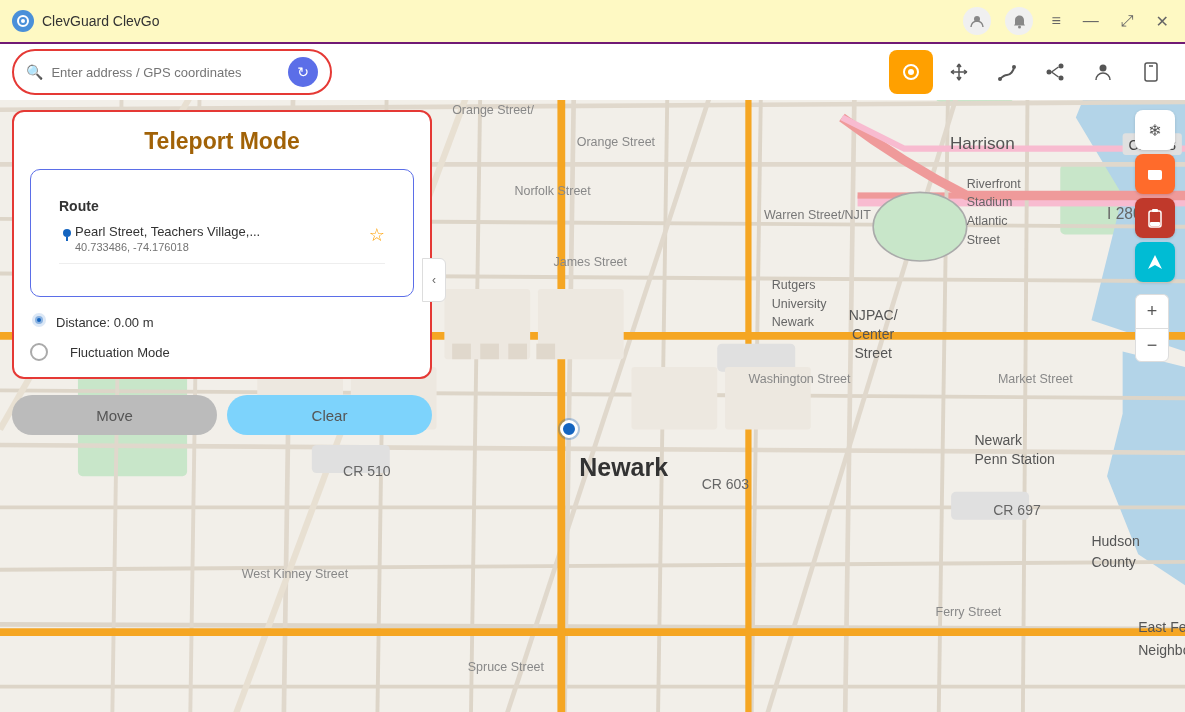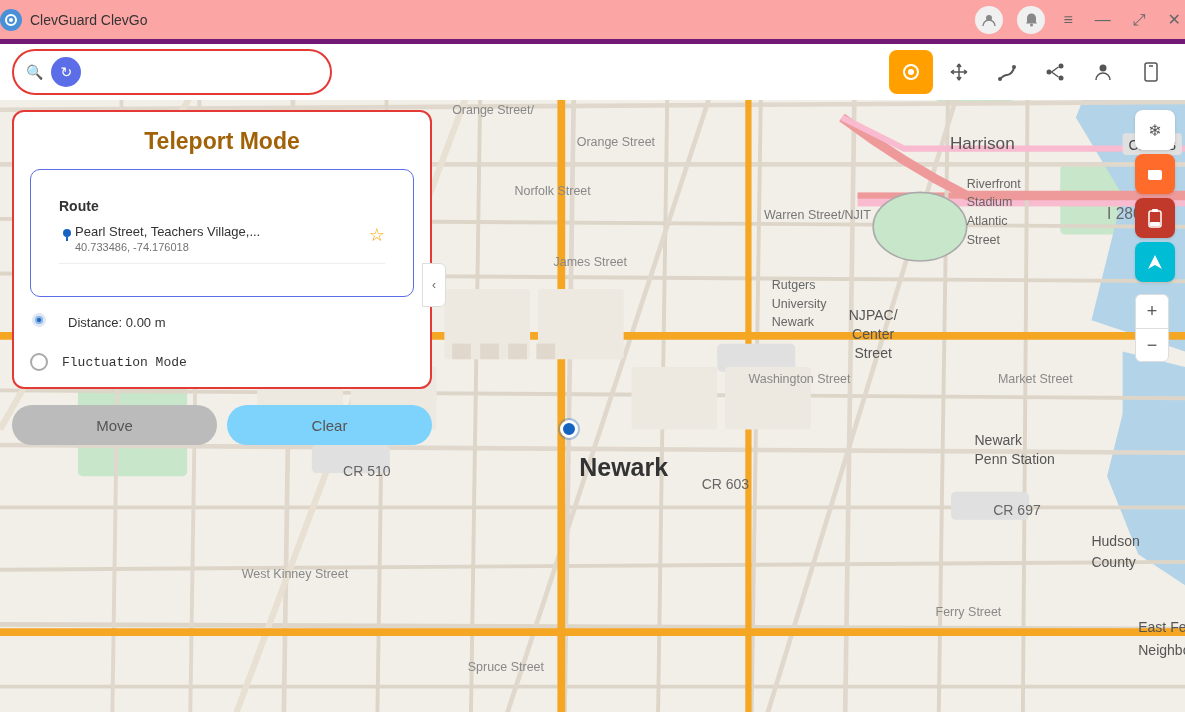--- a/index.html
+++ b/index.html
@@ -1,25 +1,25 @@
 <!DOCTYPE html>
 <html><head>
   <meta charset="utf-8">
   <style>
     * { margin: 0; padding: 0; box-sizing: border-box; }
     body { width: 1185px; height: 712px; overflow: hidden; font-family: -apple-system, BlinkMacSystemFont, 'Segoe UI', sans-serif; background: #e8e0d8; }
 
     
     .titlebar {
       height: 44px;
-      background: #fca5a5;
+      background: #fef9c3;
       display: flex;
       align-items: center;
-      padding: 0 0;
-      border-bottom: 5px solid #701a75;
+      padding: 0 12px;
+      border-bottom: 2px solid #701a75;
       position: relative;
       z-index: 100;
     }
     .titlebar-logo {
       width: 22px; height: 22px;
       background: #4A90D9;
       border-radius: 50%;
       display: flex; align-items: center; justify-content: center;
       color: white; font-size: 10px; font-weight: bold;
       margin-right: 8px;
@@ -172,27 +172,27 @@
       font-size: 18px; color: #FFA000; cursor: pointer;
     }
     .route-dest {
       font-size: 13px; color: #aaa;
     }
     .route-divider {
       height: 1px; background: #eee; margin: 4px 0;
     }
 
     .info-row {
-      display: flex; align-items: center; gap: 20px; margin-bottom: 20px;
+      display: flex; align-items: center; gap: 8px; margin-bottom: 10px;
     }
     .info-icon { font-size: 16px; }
     .info-text { font-size: 13px; color: #333; font-weight: 500; }
 
     .fluctuation-row {
-      display: flex; align-items: center; gap: 14px; font-family: Liberation Mono, monospace;
+      display: flex; align-items: center; gap: 22px;
     }
     .circle-check {
       width: 18px; height: 18px;
       border: 2px solid #aaa;
       border-radius: 50%;
       cursor: pointer;
     }
     .fluct-label {
       font-size: 13px; color: #333;
     }
@@ -326,20 +326,21 @@
     <span class="titlebar-btn">⤢</span>
     <span class="titlebar-btn">✕</span>
   </div>
 </div>
 
 <div class="app-area">
 
   <div class="toolbar">
     <div class="search-wrapper">
       <div class="search-icon-wrap">🔍</div>
+      <input class="search-input" type="text" placeholder="Enter address / GPS coordinates" style="">
       <div class="search-btn">↻</div>
     </div>
     <div class="toolbar-spacer"></div>
     <div class="toolbar-right">
       <div class="toolbar-tool active">
         <svg width="22" height="22" viewBox="0 0 22 22">
             <circle cx="11" cy="11" r="7" fill="none" stroke="white" stroke-width="2"></circle>
             <circle cx="11" cy="11" r="3" fill="white"></circle>
           </svg>
       </div>

